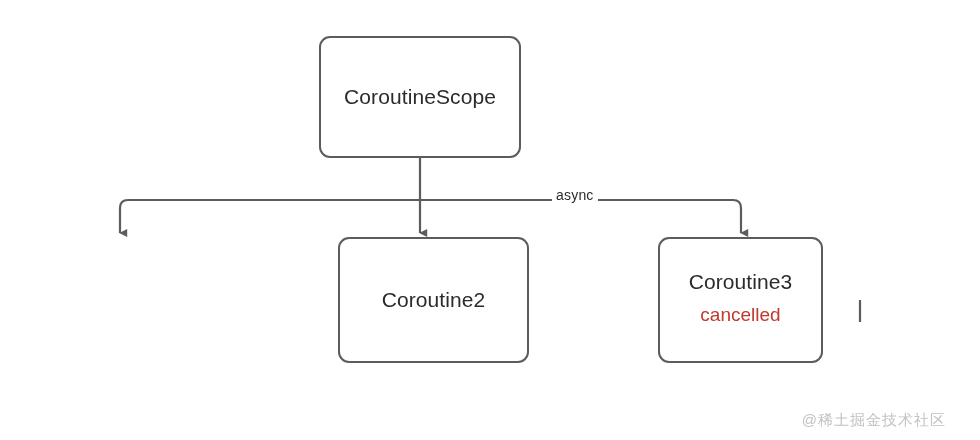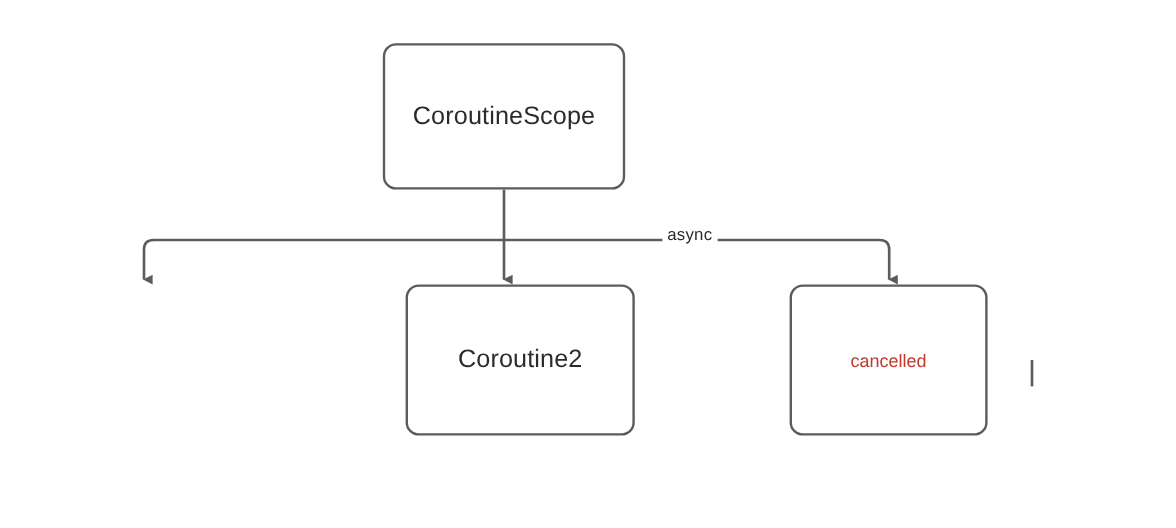--- a/index.html
+++ b/index.html
@@ -39,21 +39,21 @@
     justify-content: center;
   }
   .node-label {
     font-size: 21px;
     color: #2b2b2b;
     line-height: 1.25;
     letter-spacing: 0.1px;
     white-space: nowrap;
   }
   .node-sublabel {
-    font-size: 15px;
+    font-size: 19px;
     line-height: 1.3;
     margin-top: 8px;
     white-space: nowrap;
   }
 
   #node-scope {
     left: 319px;
     top: 36px;
     width: 202px;
     height: 122px;
@@ -162,21 +162,23 @@
     <span class="node-label">CoroutineScope</span>
   </div>
 
 
   <div class="node" id="node-c2">
     <span class="node-label">Coroutine2</span>
   </div>
 
   <div class="node" id="node-c3">
     <div class="node-stack">
+      <span class="node-label">Coroutine3</span>
       <span class="node-sublabel" id="c3-status" style="color: rgb(192, 57, 47);">cancelled</span>
     </div>
   </div>
 
 
   <div id="edge-label-async">async</div>
 
+  <div id="watermark">@稀土掘金技术社区</div>
 
 </div>
 
 </body></html>

